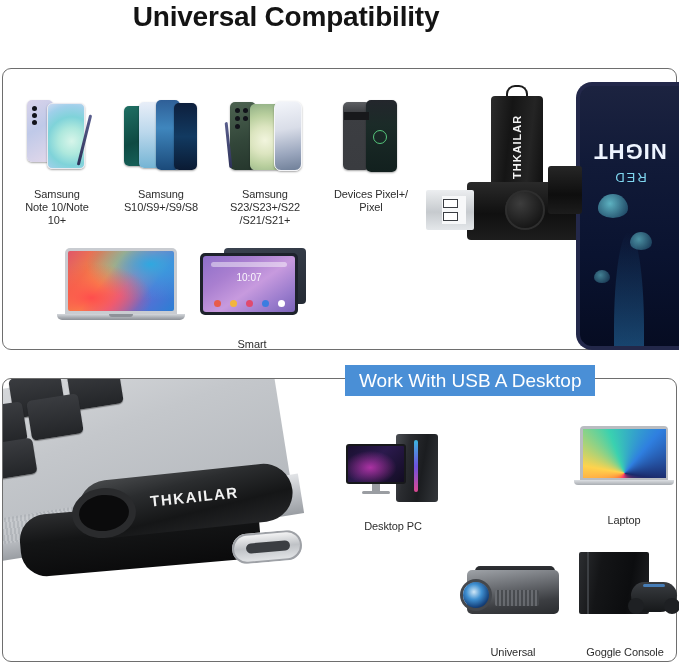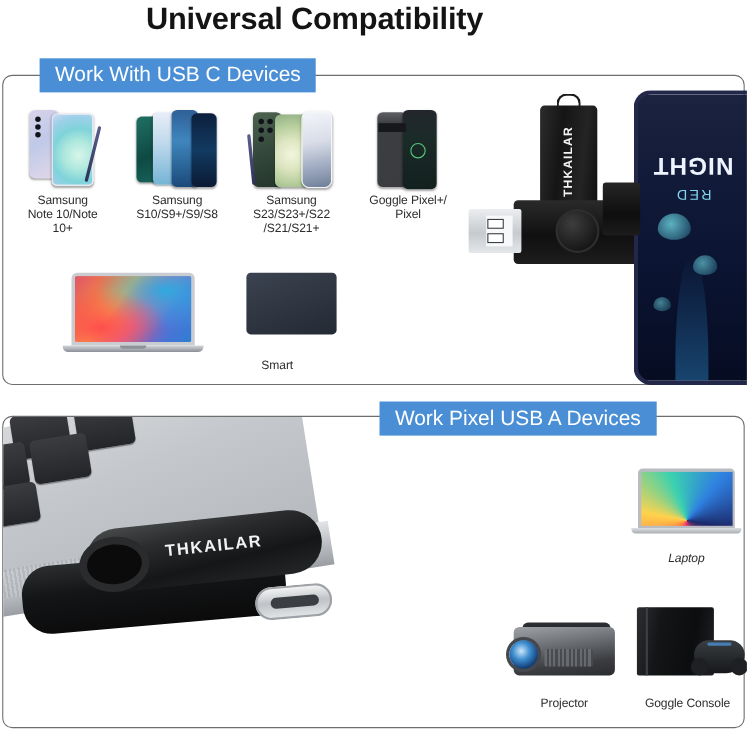--- a/index.html
+++ b/index.html
@@ -43,21 +43,21 @@
     z-index: 6;
   }
   #usbc-banner { left: 36px;  top: 53px;  }
   #usba-banner { left: 345px; top: 365px; }
 
   
   .cell { position: absolute; text-align: center; }
   .cell .art { position: relative; margin: 0 auto; }
   .cell .cap {
     font-size: 11px; color: #2d2d2d; line-height: 13px;
-    margin-top: 4px; letter-spacing: -0.1px;
+    margin-top: 16px; letter-spacing: -0.1px;
   }
 
   
   .phone {
     position: absolute; border-radius: 5px; overflow: hidden;
     box-shadow: 0 1px 2px rgba(0,0,0,.35);
   }
   .stylus {
     position: absolute; width: 3px; border-radius: 2px;
     background: linear-gradient(180deg,#5a5f8e,#2d3158);
@@ -408,21 +408,20 @@
 </style>
 </head>
 <body>
 
 <div id="page">
 
   <div class="page-title">Universal Compatibility</div>
 
   <div class="section-frame" id="usbc-frame"></div>
 
-  <div class="banner" id="usbc-banner">Work With USB C Devices</div>
 
   <div class="cell" style="left:16px; top:100px; width:82px;">
     <div class="art" style="width:60px; height:72px;">
       <div class="phone" id="note10-back"></div>
       <div class="phone" id="note10-front"></div>
       <div class="cam-dot" style="left:5px; top:6px; width:5px; height:5px;"></div>
       <div class="cam-dot" style="left:5px; top:13px; width:5px; height:5px;"></div>
       <div class="cam-dot" style="left:5px; top:20px; width:5px; height:5px;"></div>
       <div class="stylus" style="left:56px; top:14px; height:52px;"></div>
     </div>
@@ -459,37 +458,50 @@
   </div>
 
   <div class="cell" style="left:330px; top:100px; width:82px;">
     <div class="art" style="width:56px; height:72px;">
       <div class="phone pxback"></div>
       <div class="phone pxfront"></div>
       <div style="position:absolute; left:1px; top:12px; width:25px; height:8px; background:#17181b;"></div>
       <div style="position:absolute; left:30px; top:30px; width:14px; height:14px; border-radius:50%;
                   border:1.5px solid #5fe08a; opacity:.85;"></div>
     </div>
-    <div class="cap" style="white-space:pre-line;">Goggle Pixel+/
+    <div class="cap" style="white-space:pre-line;">Devices Pixel+/
 Pixel</div>
   </div>
 
   <div class="cell" style="left:38px; top:248px; width:165px;">
     <div class="art" style="width:128px; height:74px;">
       <div class="mb-screen">
           <div class="mb-screen-inner"></div>
         </div>
       <div class="mb-base"></div>
       <div class="mb-notch"></div>
     </div>
   </div>
 
   <div class="cell" style="left:196px; top:248px; width:112px;">
     <div class="art" style="width:112px; height:74px;">
       <div class="tab-back"></div>
+      <div class="tab-front">
+        <div class="tab-screen">
+          <div class="tab-searchbar"></div>
+          <div class="tab-time">10:07</div>
+          <div class="tab-icons">
+            <i style="background:#e85c4a;"></i>
+            <i style="background:#f2b53c;"></i>
+            <i style="background:#e04a6e;"></i>
+            <i style="background:#3b7de0;"></i>
+            <i style="background:#ffffff;"></i>
+          </div>
+        </div>
+      </div>
     </div>
     <div class="cap">Smart</div>
   </div>
 
   <div id="usbc-drive">
     <div class="drv-loop"></div>
     <div class="drv-cap"></div>
     <div class="drv-brand">THKAILAR</div>
     <div class="drv-body"></div>
     <div class="drv-usba">
@@ -504,62 +516,74 @@
     <div class="np-stem"></div>
     <div class="np-butterfly" style="left:18px; top:108px; width:30px; height:24px;"></div>
     <div class="np-butterfly" style="left:50px; top:146px; width:22px; height:18px; opacity:.8;"></div>
     <div class="np-butterfly" style="left:14px; top:184px; width:16px; height:13px; opacity:.7;"></div>
     <div class="np-text">NIGHT</div>
     <div class="np-sub">RED</div>
   </div>
 
   <div class="section-frame" id="usba-frame"></div>
 
-  <div class="banner" id="usba-banner">Work Pixel USB A Devices</div>
+  <div class="banner" id="usba-banner">Work With USB A Desktop</div>
 
   <div id="kbd-photo">
     <div class="kbd-deck"></div>
     <div class="kbd-key" style="left:8px;  top:-4px; width:52px; height:40px; transform:rotate(-9deg);"></div>
     <div class="kbd-key" style="left:66px; top:-12px; width:52px; height:40px; transform:rotate(-9deg);"></div>
     <div class="kbd-key" style="left:-30px; top:26px; width:52px; height:40px; transform:rotate(-9deg);"></div>
     <div class="kbd-key" style="left:26px; top:18px; width:52px; height:40px; transform:rotate(-9deg);"></div>
     <div class="kbd-key" style="left:-16px; top:62px; width:48px; height:36px; transform:rotate(-9deg);"></div>
     <div class="kbd-edge"></div>
     <div class="kbd-grille"></div>
   </div>
 
   <div id="big-drive">
     <div class="bd-body"></div>
     <div class="bd-arm"></div>
     <div class="bd-ring"></div>
     <div class="bd-brand">THKAILAR</div>
     <div class="bd-typec"></div>
   </div>
 
-
-
-  <div class="cell" style="left:574px; top:424px; width:100px;font-style:italic;">
+  <div class="cell" style="left:338px; top:430px; width:110px;">
+    <div class="art" style="width:94px; height:74px;">
+      <div class="pc-tower"></div>
+      <div class="pc-rgb"></div>
+      <div class="pc-monitor">
+          <div class="pc-screen"></div>
+        </div>
+      <div class="pc-stand"></div>
+      <div class="pc-foot"></div>
+    </div>
+    <div class="cap">Desktop PC</div>
+  </div>
+
+
+  <div class="cell" style="left:574px; top:424px; width:100px;">
     <div class="art" style="width:100px; height:74px;">
       <div class="lp-screen">
           <div class="lp-inner"></div>
         </div>
       <div class="lp-base"></div>
     </div>
     <div class="cap">Laptop</div>
   </div>
 
 
   <div class="cell" style="left:458px; top:560px; width:110px;">
     <div class="art" style="width:104px; height:70px;">
       <div class="pj-top"></div>
       <div class="pj-body"></div>
       <div class="pj-vents"></div>
       <div class="pj-lens"></div>
     </div>
-    <div class="cap">Projector</div>
+    <div class="cap">Universal</div>
   </div>
 
   <div class="cell" style="left:570px; top:552px; width:110px;">
     <div class="art" style="width:108px; height:78px;">
       <div class="gc-body"></div>
       <div class="gc-stripe"></div>
       <div class="gc-pad">
         <span class="gc-lightbar"></span>
       </div>
     </div>

